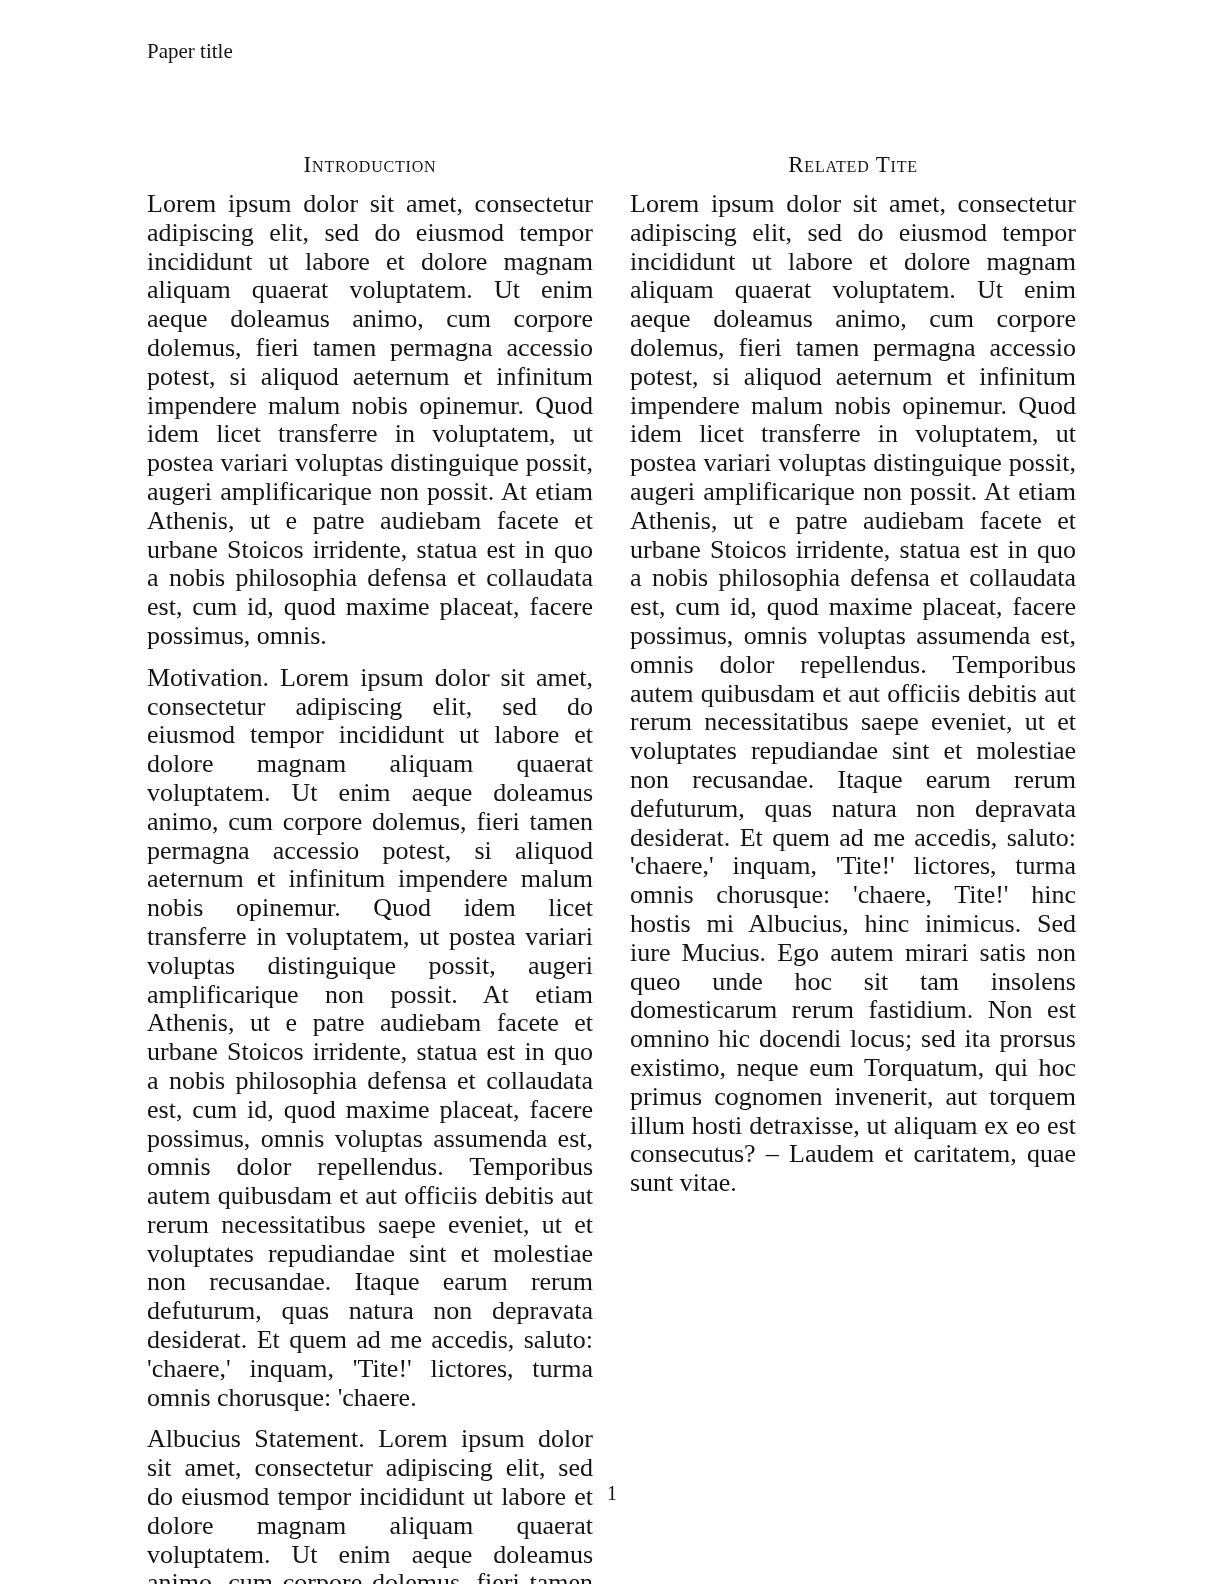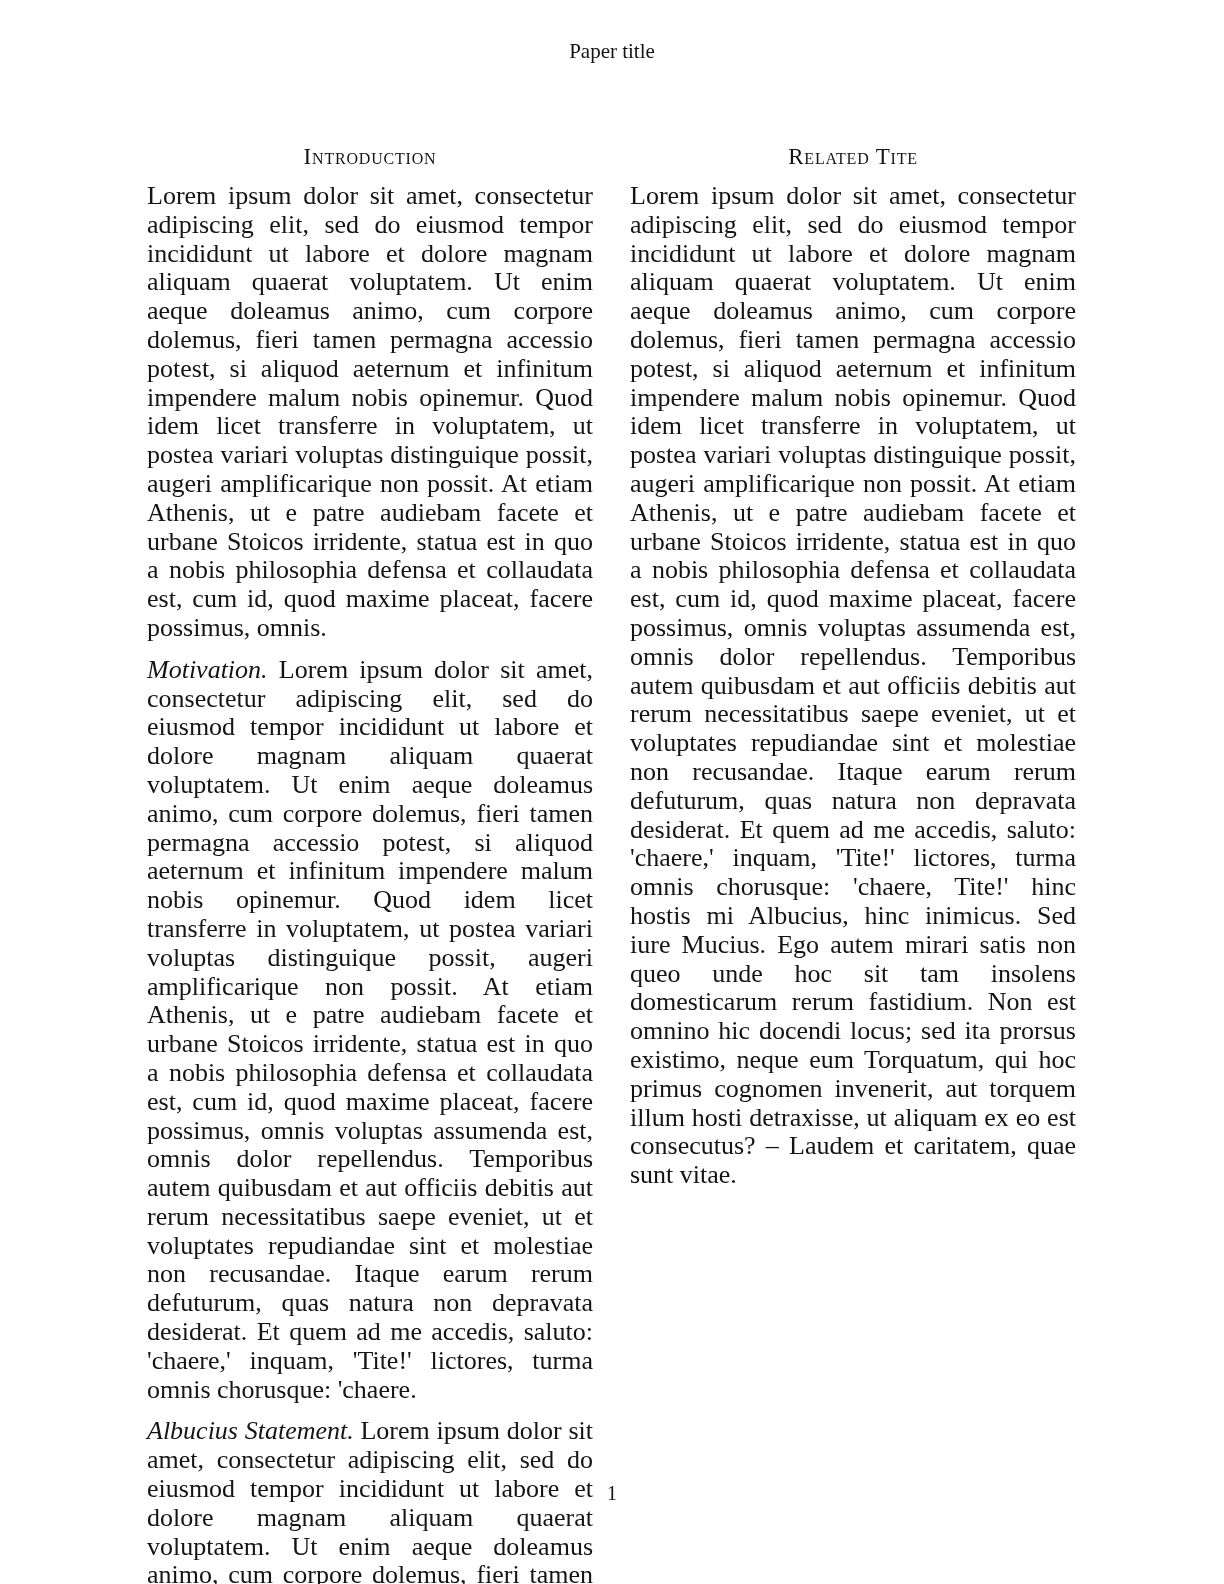--- a/index.html
+++ b/index.html
@@ -11,55 +11,54 @@
     position: relative;
     width: 1224px;
     height: 1584px;
     background: #ffffff;
     color: #141414;
     font-family: "Liberation Serif", "DejaVu Serif", serif;
     overflow: hidden;
   }
   .running-header {
     padding: 38px 147px 0 147px;
-    text-align: center;
+    text-align: left;
     font-size: 21px;
     line-height: 26px;
   }
   .content {
     margin-top: 78px;
     padding: 0 147px;
     display: flex;
     gap: 37px;
   }
   .column {
     width: 446px;
     flex: 0 0 446px;
   }
   .section-heading {
     font-variant: small-caps;
     font-weight: normal;
     font-size: 23px;
     line-height: 29px;
     letter-spacing: 0.8px;
     text-align: center;
-    margin: 0 0 11px 0;
+    margin: 8px 0 11px 0;
   }
   .para {
     font-size: 26px;
     line-height: 28.8px;
     text-align: justify;
     text-justify: inter-word;
     hyphens: auto;
     -webkit-hyphens: auto;
     margin: 0 0 13px 0;
   }
   .para:last-child { margin-bottom: 0; }
   .runin {
-    font-style: italic;
   }
   .page-footer {
     position: absolute;
     left: 0;
     right: 0;
     top: 1481px;
     text-align: center;
     font-size: 20px;
     line-height: 24px;
   }

